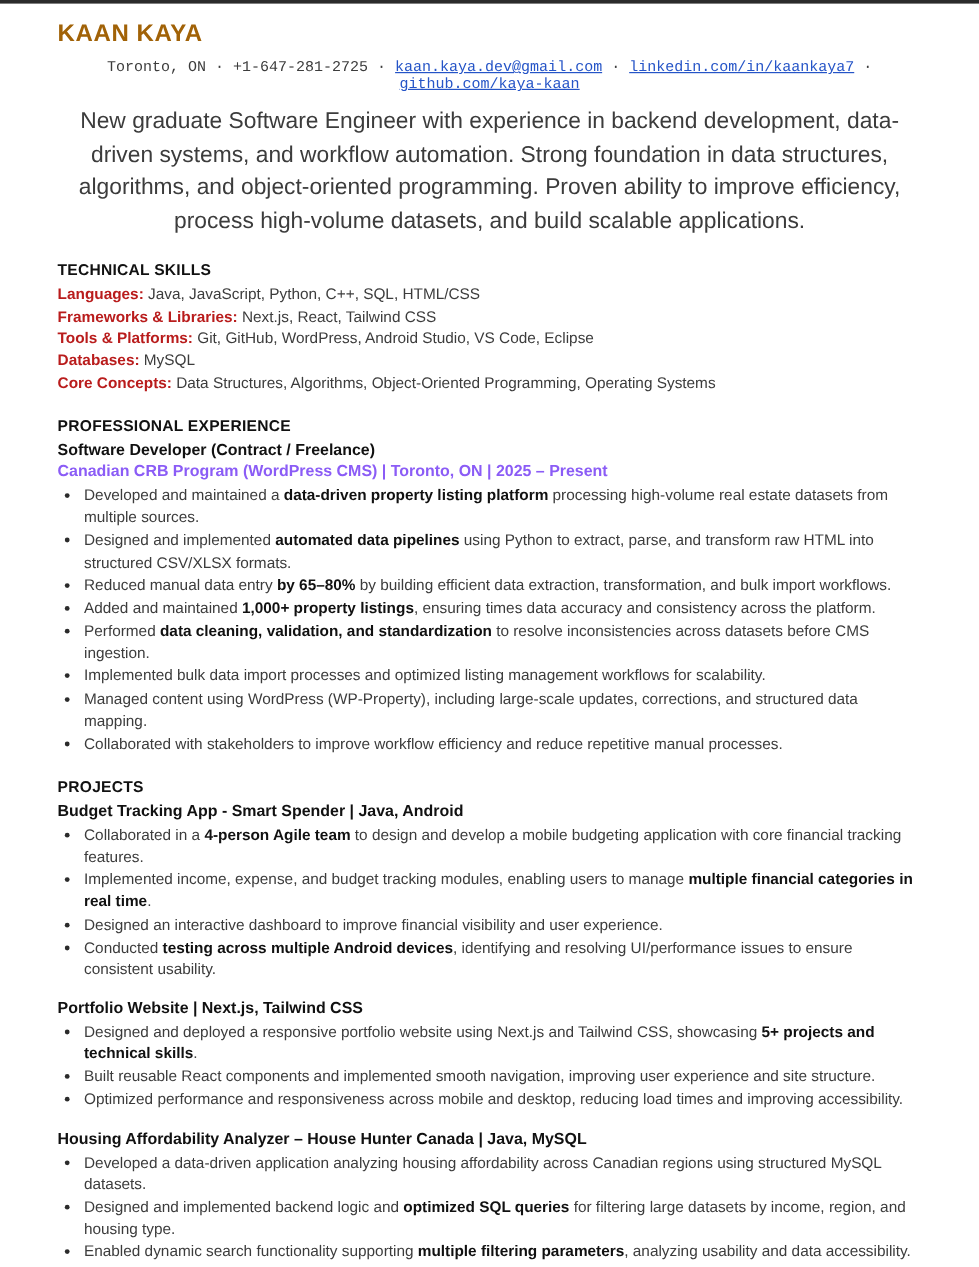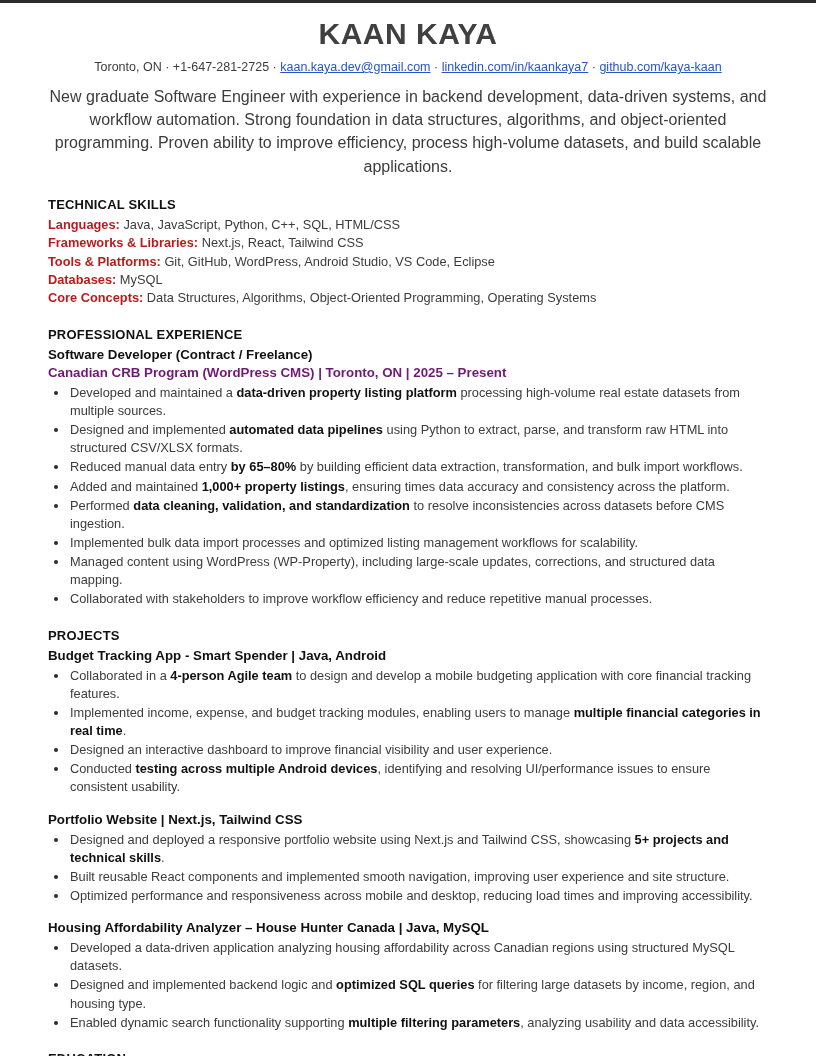--- a/index.html
+++ b/index.html
@@ -7,39 +7,39 @@
     width:816px; height:1056px;
     background:#ffffff;
     font-family:"Liberation Sans", sans-serif;
     color:#3c3c3c;
     -webkit-font-smoothing:antialiased;
   }
   .top-bar { height:3px; background:#2b2b2b; width:100%; }
   .page { padding:0 48px; box-sizing:border-box; }
 
   .name {
-    text-align:center;
-    font-size:30px;
+    font-size:20px;
     font-weight:bold;
     letter-spacing:0.5px;
-    color:#404040;
+    color:#a16207;
     margin:14px 0 0 0;
   }
   .contact {
     text-align:center;
     font-size:12.5px;
     color:#3c3c3c;
     margin-top:9px;
+    font-family:Liberation Mono, monospace;
   }
   .contact a { color:#2554c7; text-decoration:underline; }
   .sep { color:#3c3c3c; }
 
   .summary {
     text-align:center;
-    font-size:16px;
+    font-size:19px;
     line-height:1.45;
     color:#3c3c3c;
     margin-top:11px;
   }
 
   .section-title {
     text-align:left;
     font-size:13px;
     font-weight:bold;
     color:#111111;
@@ -53,21 +53,21 @@
 
   .entry-title {
     font-size:13.3px;
     font-weight:bold;
     color:#111111;
     line-height:1.35;
   }
   .entry-sub {
     font-size:13.3px;
     font-weight:bold;
-    color:#701a75;
+    color:#8b5cf6;
     line-height:1.35;
   }
   .project-block { margin-top:14px; }
   .project-block.first { margin-top:0; }
 
   ul.bullets {
     list-style:none;
     margin:2px 0 0 0;
     padding:0;
   }

